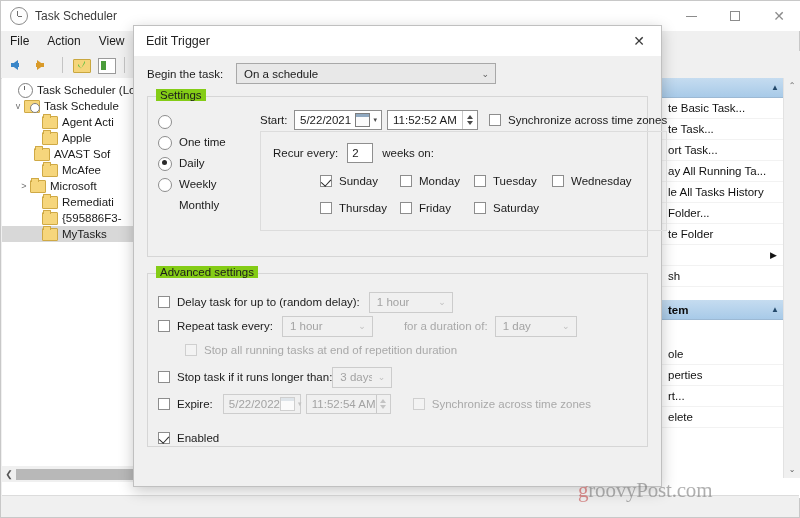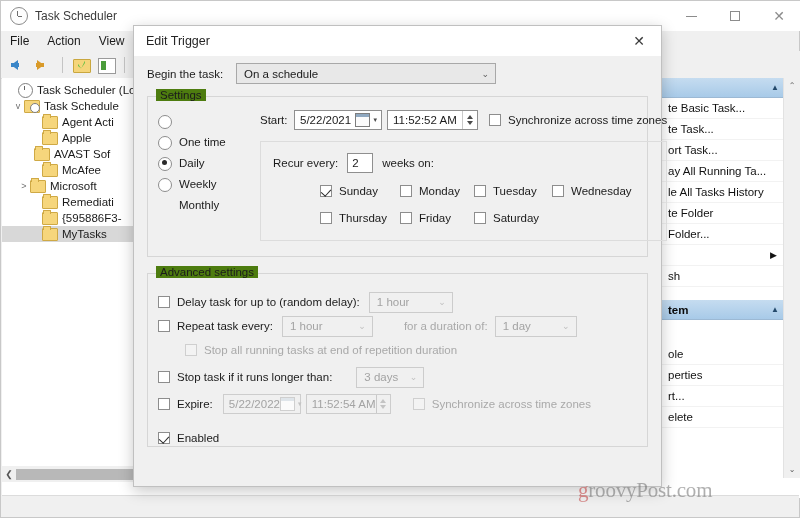--- a/index.html
+++ b/index.html
@@ -209,21 +209,21 @@
   }
   .combo .cv { white-space: nowrap; overflow: hidden; }
   .combo .chev { font-size: 9px; color: #5d5d5d; margin-left: 6px; }
   .combo.disabled { color: #a3a3a3; border-color: #cccccc; background: #f0f0f0; }
   .combo.disabled .chev { color: #c0c0c0; }
 
   .group {
     position: relative; border: 1px solid #d6d6d6; margin-top: 12px;
   }
   .group > .group-title {
-    position: absolute; top: -8px; left: 8px; background: #4d7c0f;
+    position: absolute; top: -8px; left: 8px; background: #84cc16;
     padding: 0 4px; font-size: 11.5px; color: #1b1b1b;
   }
   .group-inner { padding: 14px 10px 10px 10px; }
 
   .radio-col { width: 88px; flex: 0 0 88px; padding-top: 2px; }
   .radio-item { display: flex; align-items: center; height: 21px; }
   .radio {
     width: 12px; height: 12px; border-radius: 50%; border: 1px solid #8d8d8d;
     background: #fff; margin-right: 7px; flex: 0 0 12px; position: relative;
   }
@@ -272,21 +272,21 @@
   }
   .cb.dis { border-color: #cfcfcf; background: #f3f3f3; }
   .cb.checked::after {
     content: ""; position: absolute; left: 2px; top: 1px; width: 5px; height: 8px;
     border: solid #2b2b2b; border-width: 0 1.6px 1.6px 0; transform: rotate(42deg);
   }
   .cb-item { display: flex; align-items: center; height: 20px; }
   .cb-label { font-size: 11.5px; color: #1b1b1b; white-space: nowrap; }
   .cb-label.dis { color: #a9a9a9; }
 
-  .recur-box { border: 1px solid #dcdcdc; padding: 10px 12px 12px 12px; margin-top: 10px; }
+  .recur-box { border: 1px solid #dcdcdc; padding: 10px 12px 12px 12px; }
   .recur-top { display: flex; align-items: center; height: 22px; }
   .recur-input {
     width: 26px; height: 20px; border: 1px solid #8f8f8f; background: #fff;
     font-size: 11.5px; color: #1b1b1b; display: flex; align-items: center;
     padding-left: 4px; box-sizing: border-box; margin: 0 9px;
   }
   .days-row { display: flex; align-items: center; margin-top: 7px; padding-left: 47px; }
 
   .adv-row { display: flex; align-items: center; height: 24px; }
 
@@ -436,24 +436,24 @@
         <div class="act-row">
             <span>ort Task...</span>
           </div>
         <div class="act-row">
             <span>ay All Running Ta...</span>
           </div>
         <div class="act-row">
             <span>le All Tasks History</span>
           </div>
         <div class="act-row">
+            <span>Folder...</span>
+          </div>
+        <div class="act-row">
             <span>te Folder</span>
-          </div>
-        <div class="act-row">
-            <span>Folder...</span>
           </div>
         <div class="act-row submenu">
           <span></span>
           <span style="font-size:9px">▶</span>
         </div>
         <div class="act-row">
             <span>sh</span>
           </div>
         <div class="act-spacer"></div>
         <div class="act-header">
@@ -618,21 +618,21 @@
           </div>
 
           <div class="adv-row" style="padding-left:27px">
             <span class="cb dis"></span>
             <span class="cb-label dis">Stop all running tasks at end of repetition duration</span>
           </div>
 
           <div class="adv-row" style="margin-top:3px">
             <span class="cb"></span>
             <span class="cb-label">Stop task if it runs longer than:</span>
-            <div class="combo disabled" style="width:68px; margin-left:24px">
+            <div class="combo disabled" style="width:60px; ">
               <span class="cv">3 days</span>
               <span class="chev">⌄</span>
             </div>
           </div>
 
           <div class="adv-row" style="margin-top:3px">
             <span class="cb"></span>
             <span class="cb-label">Expire:</span>
             <div class="field disabled" style="width:78px; margin-left:10px">
               <span class="fv">5/22/2022</span>

